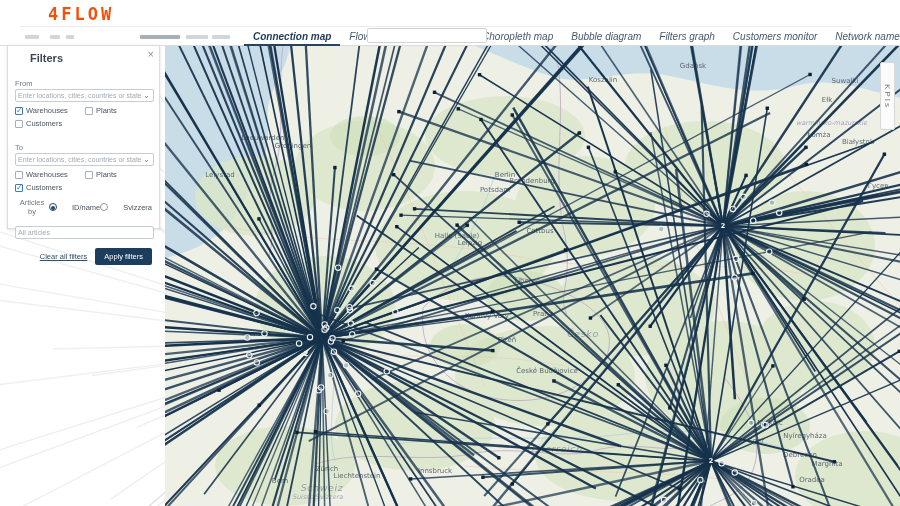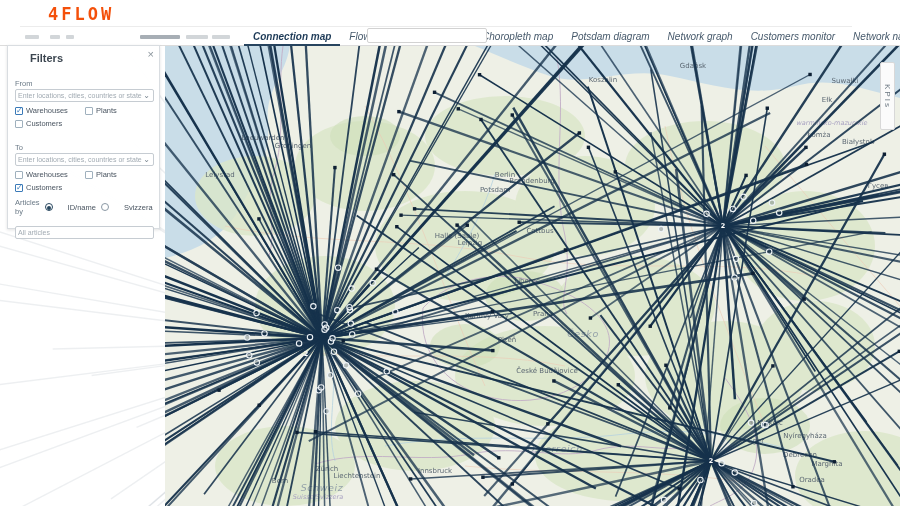--- a/index.html
+++ b/index.html
@@ -45,28 +45,28 @@
     font-size:7px; color:#444; font-family:"Liberation Sans",sans-serif; }
   .sel input::placeholder { color:#a2abb3; }
   .chev { position:absolute; right:3px; top:1px; font-size:8px; color:#7a8691; }
   .cbrow { display:flex; margin-top:4px; }
   .cb { display:flex; align-items:center; font-size:7.5px; color:#4a5561; cursor:pointer; }
   .cb .box { width:8px; height:8px; border:1px solid #9fb0bd; border-radius:1px; background:#fff;
     margin-right:3px; position:relative; flex:none; }
   .cb.on .box { border-color:#3a7ab8; }
   .cb.on .box:after { content:"✓"; position:absolute; left:0px; top:-2px; font-size:8px; color:#3a7ab8; }
   .cb.c1 { width:70px; }
-  .radio { display:flex; align-items:center; font-size:7.5px; color:#4a5561; margin-left:5px; cursor:pointer;gap:12px; }
+  .radio { display:flex; align-items:center; font-size:7.5px; color:#4a5561; cursor:pointer;gap:12px; }
   .radio .dot { width:8px; height:8px; border:1px solid #8a98a4; border-radius:50%; margin-right:3px;
     position:relative; flex:none; background:#fff; }
   .radio.on .dot { border-color:#28475f; }
   .radio.on .dot:after { content:""; position:absolute; left:1.5px; top:1.5px; width:4px; height:4px;
     border-radius:50%; background:#28475f; }
   .articles-row { display:flex; align-items:center; margin-top:6px; }
-  .articles-row .fld-label { margin:0; }
+  .articles-row .fld-label { margin:0;text-align:center; }
   .foot { display:flex; align-items:center; justify-content:flex-end; margin-top:9px; }
   .clear-link { font-size:7.5px; color:#31506b; text-decoration:underline; margin-right:8px; cursor:pointer; }
   .apply-btn { background:#1d3d5c; color:#fff; font-size:7.5px; border:none; border-radius:2px;
     padding:4px 9px; cursor:pointer; font-family:"Liberation Sans",sans-serif; }
 </style>
 </head>
 <body>
 
 <div class="left-strip">
   <svg id="strip-svg" width="165" height="460">
@@ -696,22 +696,22 @@
   <span class="ghost" style="left:50px;width:10px"></span>
   <span class="ghost" style="left:66px;width:8px"></span>
   <span class="ghost" style="left:140px;width:40px;background:rgba(60,75,90,.45)"></span>
   <span class="ghost" style="left:186px;width:22px"></span>
   <span class="ghost" style="left:212px;width:18px"></span>
   <div class="tabs" id="tabs">
       <div class="tab active">Connection map</div>
       <div class="tab">Flow map</div>
       <div class="tab">Bubble map</div>
       <div class="tab">Choropleth map</div>
-      <div class="tab">Potsdam diagram</div>
-      <div class="tab">Network graph</div>
+      <div class="tab">Bubble diagram</div>
+      <div class="tab">Filters graph</div>
       <div class="tab">Customers monitor</div>
       <div class="tab">Network name</div>
     </div>
 </div>
 <div class="tooltip"></div>
 
 <div class="side-tab">
   <span>KPIs</span>
 </div>
 
@@ -771,13 +771,17 @@
     </label>
     <label class="radio">
       <span class="dot"></span>
       <span>Svizzera</span>
     </label>
   </div>
   <div class="sel" style="margin-top:10px">
     <input placeholder="All articles" style="">
   </div>
 
+  <div class="foot">
+    <span class="clear-link">Clear all filters</span>
+    <button class="apply-btn">Apply filters</button>
+  </div>
 </div>
 
 </body></html>

